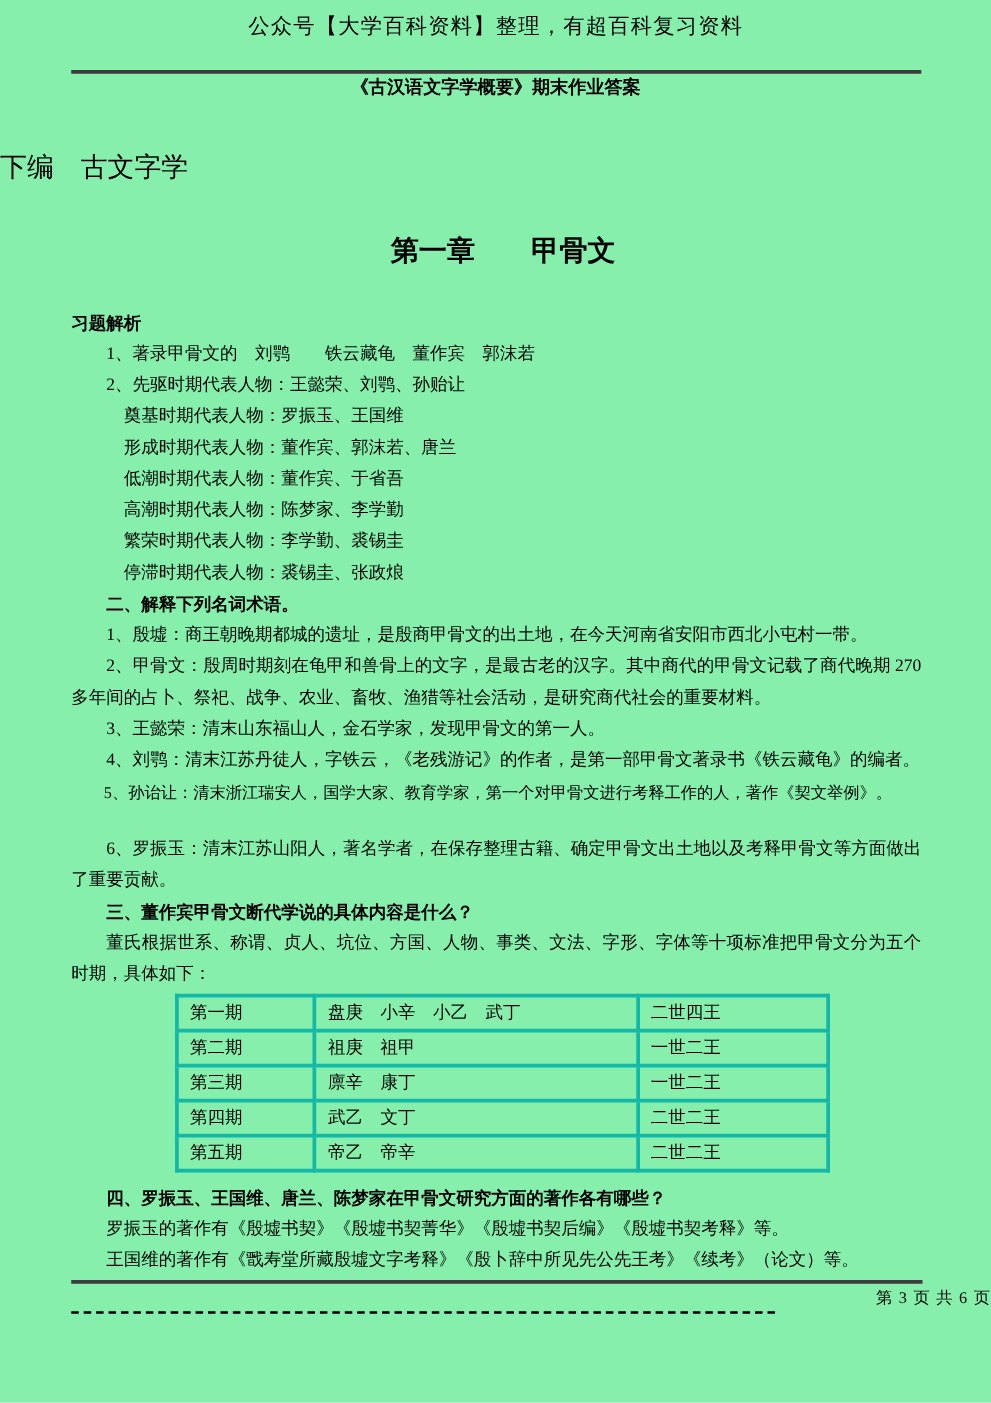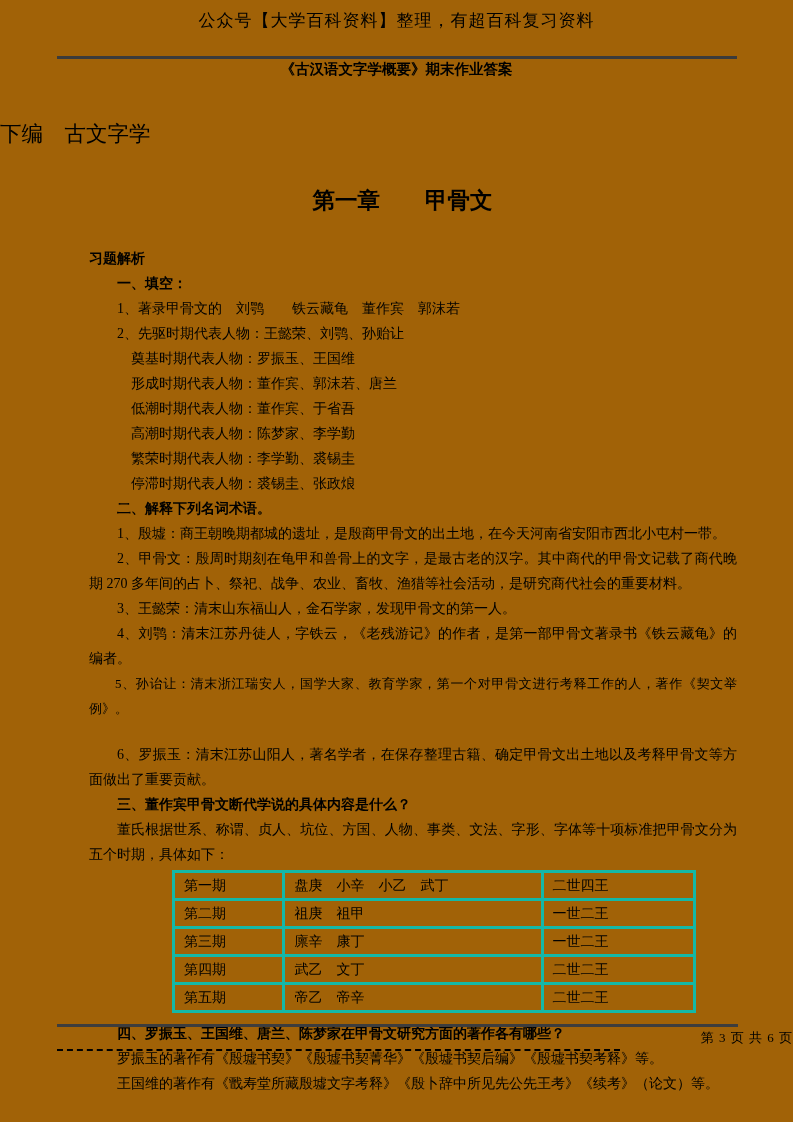--- a/index.html
+++ b/index.html
@@ -1,20 +1,20 @@
 <!DOCTYPE html>
 <html><head>
 <meta charset="utf-8">
 <style>
   html,body { margin:0; padding:0; background:#e8e8e8; }
   .page {
     position:relative;
     width:793px; height:1122px;
     margin:0 auto;
-    background:#a16207;
+    background:#86efac;
     color:#000;
     font-family:"Liberation Serif", serif;
     overflow:hidden;
   }
   .header-note {
     padding-top:9px;
     text-align:center;
     font-size:17px;
     letter-spacing:1px;
   }
@@ -36,21 +36,21 @@
     font-size:21.5px;
   }
   .chapter-title {
     margin-top:37px;
     text-align:center;
     font-size:22.5px;
     font-weight:bold;
     margin-left:12px;
   }
   .content {
-    margin:30px 56px 0 89px;
+    margin:30px 56px 0 57px;
     font-size:14px;
     line-height:25px;
     text-align:justify;
   }
   .hd {
     font-family:"Liberation Sans", sans-serif;
     font-weight:bold;
     text-align:left;
   }
   .ind { padding-left:28px; }
@@ -108,21 +108,20 @@
   <div class="doc-title">《古汉语文字学概要》期末作业答案</div>
 
   <div class="part-title">下编　古文字学</div>
 
   <div class="chapter-title">第一章　　甲骨文</div>
 
   <div class="content">
 
     <div class="hd">习题解析</div>
 
-    <div class="hd ind">一、填空：</div>
     <div class="ind">1、著录甲骨文的　刘鹗　　铁云藏龟　董作宾　郭沫若</div>
     <div class="ind">2、先驱时期代表人物：王懿荣、刘鹗、孙贻让</div>
     <div class="ind2">奠基时期代表人物：罗振玉、王国维</div>
     <div class="ind2">形成时期代表人物：董作宾、郭沫若、唐兰</div>
     <div class="ind2">低潮时期代表人物：董作宾、于省吾</div>
     <div class="ind2">高潮时期代表人物：陈梦家、李学勤</div>
     <div class="ind2">繁荣时期代表人物：李学勤、裘锡圭</div>
     <div class="ind2">停滞时期代表人物：裘锡圭、张政烺</div>
 
     <div class="hd ind">二、解释下列名词术语。</div>

